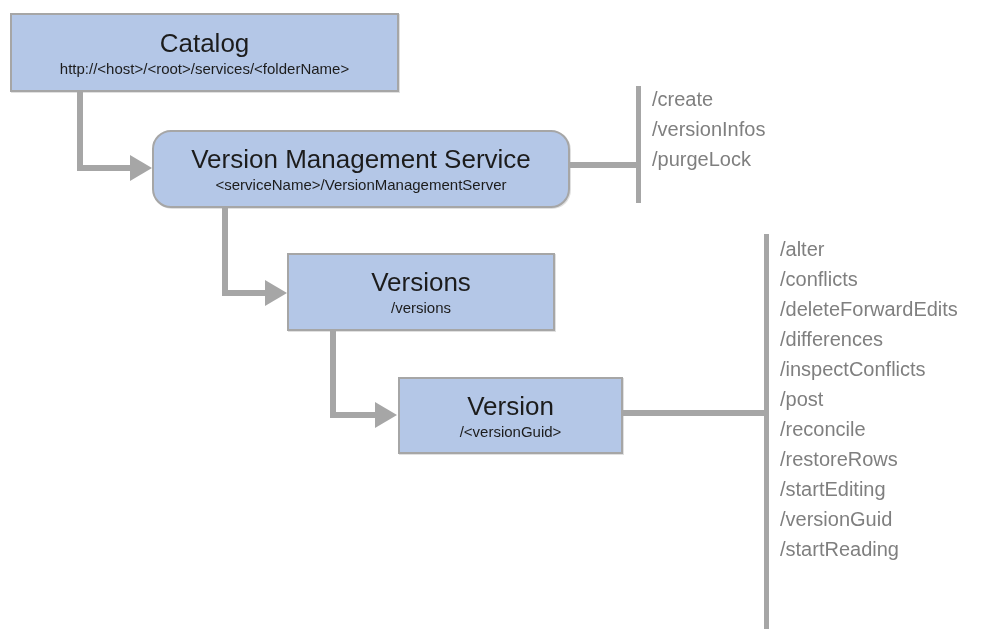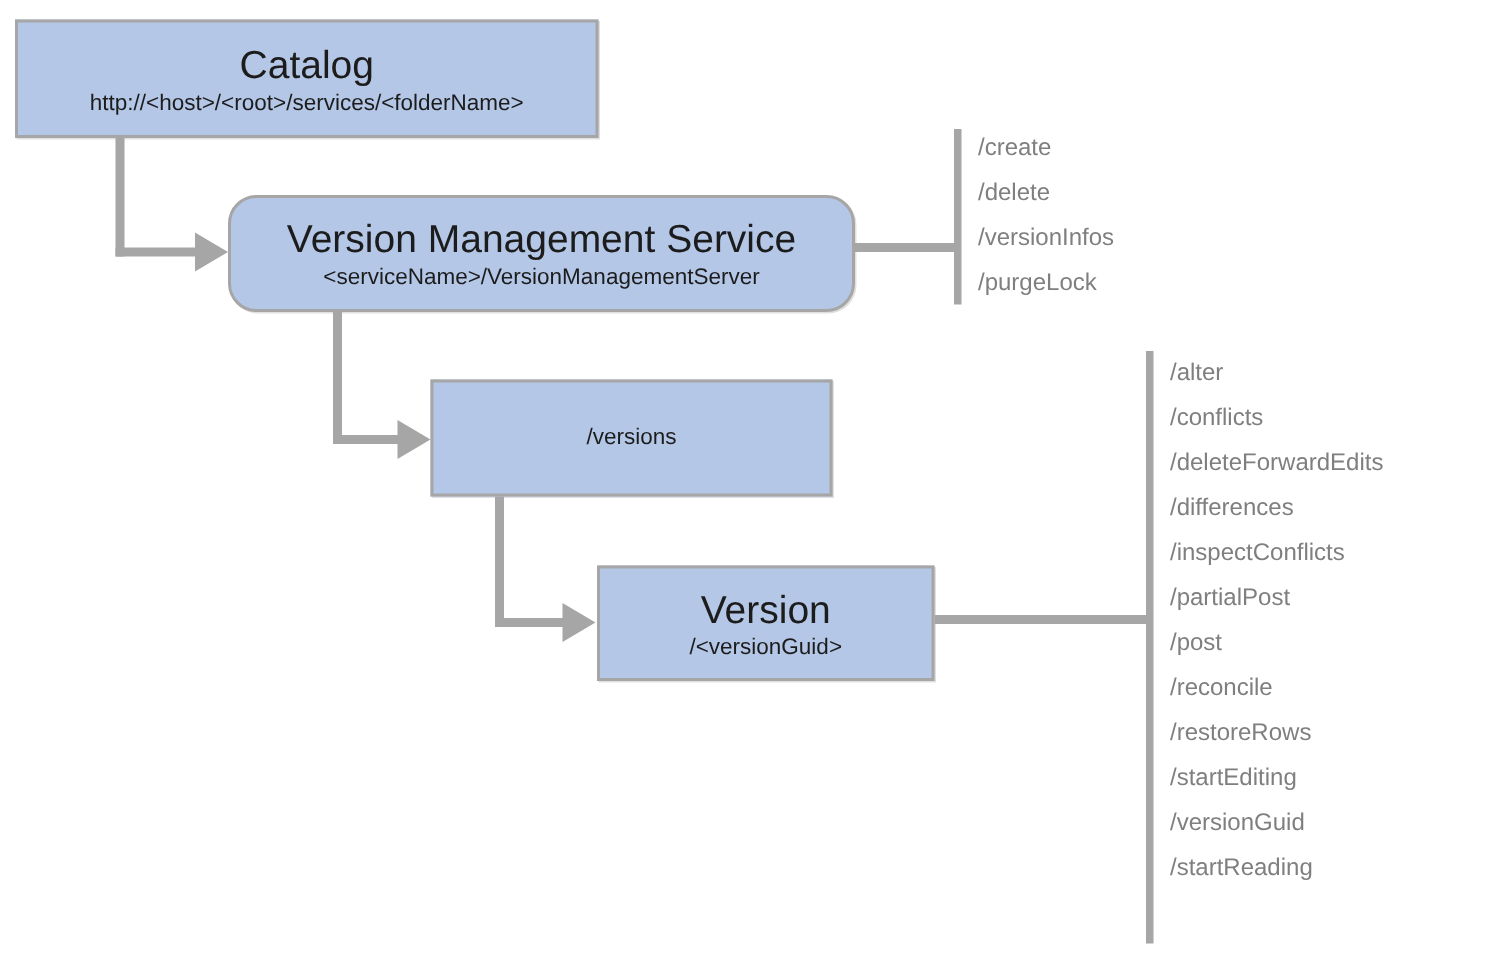--- a/index.html
+++ b/index.html
@@ -67,21 +67,21 @@
   }
   #arrow-1 { left: 130px; top: 155px; }
   #arrow-2 { left: 265px; top: 280px; }
   #arrow-3 { left: 375px; top: 402px; }
 
   .ops {
     position: absolute;
     margin: 0;
     padding: 0;
     list-style: none;
-    font-size: 16px;
+    font-size: 20px;
     line-height: 30px;
     color: #7f7f7f;
     white-space: nowrap;
   }
   #ops-vms     { left: 652px; top: 84px; }
   #ops-version { left: 780px; top: 234px; }
 </style>
 </head>
 <body>
 
@@ -91,20 +91,21 @@
     <div class="node-title">Catalog</div>
     <div class="node-sub">http://&lt;host&gt;/&lt;root&gt;/services/&lt;folderName&gt;</div>
   </div>
 
   <div class="node" id="node-vms">
     <div class="node-title">Version Management Service</div>
     <div class="node-sub">&lt;serviceName&gt;/VersionManagementServer</div>
   </div>
 
   <div class="node" id="node-versions">
+    <div class="node-title">Versions</div>
     <div class="node-sub">/versions</div>
   </div>
 
   <div class="node" id="node-version">
     <div class="node-title">Version</div>
     <div class="node-sub">/&lt;versionGuid&gt;</div>
   </div>
 
   <div class="seg" id="seg-c1-v"></div>
   <div class="seg" id="seg-c1-h"></div>
@@ -119,32 +120,30 @@
   <div class="arrowhead" id="arrow-3"></div>
 
   <div class="seg" id="seg-b1-h"></div>
   <div class="seg" id="seg-b1-v"></div>
 
   <div class="seg" id="seg-b2-h"></div>
   <div class="seg" id="seg-b2-v"></div>
 
   <ul class="ops" id="ops-vms">
     <li>/create</li>
-    <li>/delete</li>
     <li>/versionInfos</li>
     <li>/purgeLock</li>
   </ul>
 
   <ul class="ops" id="ops-version">
     <li>/alter</li>
     <li>/conflicts</li>
     <li>/deleteForwardEdits</li>
     <li>/differences</li>
     <li>/inspectConflicts</li>
-    <li>/partialPost</li>
     <li>/post</li>
     <li>/reconcile</li>
     <li>/restoreRows</li>
     <li>/startEditing</li>
     <li>/versionGuid</li>
     <li>/startReading</li>
   </ul>
 
 </div>
 

